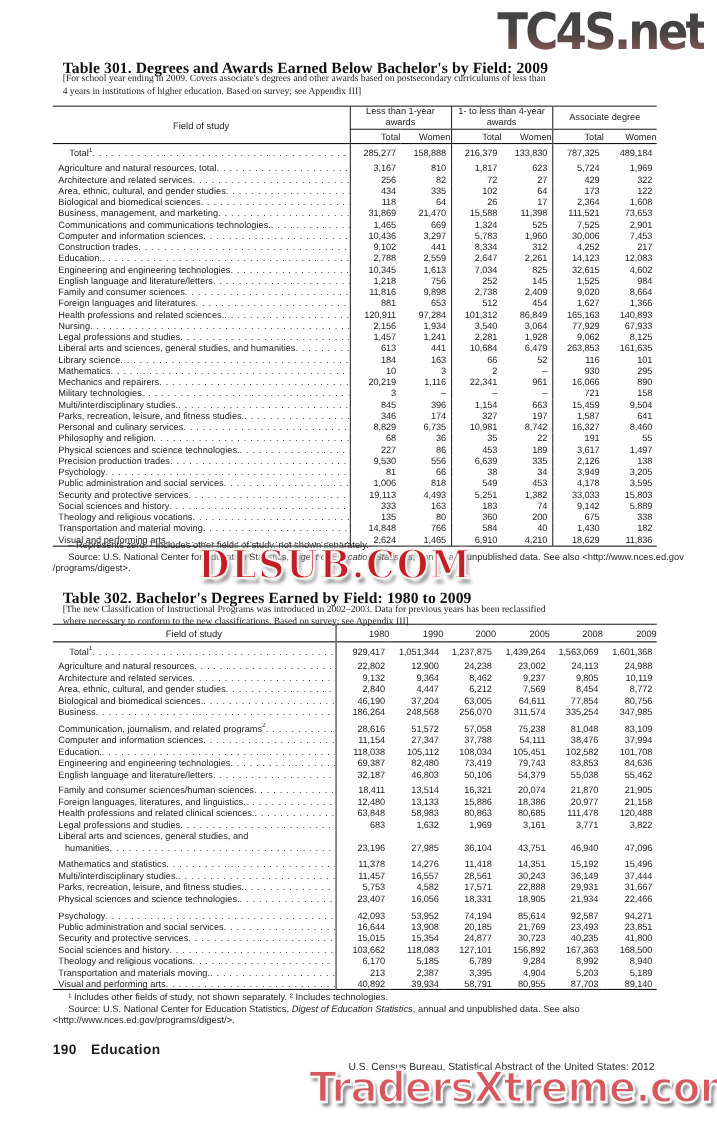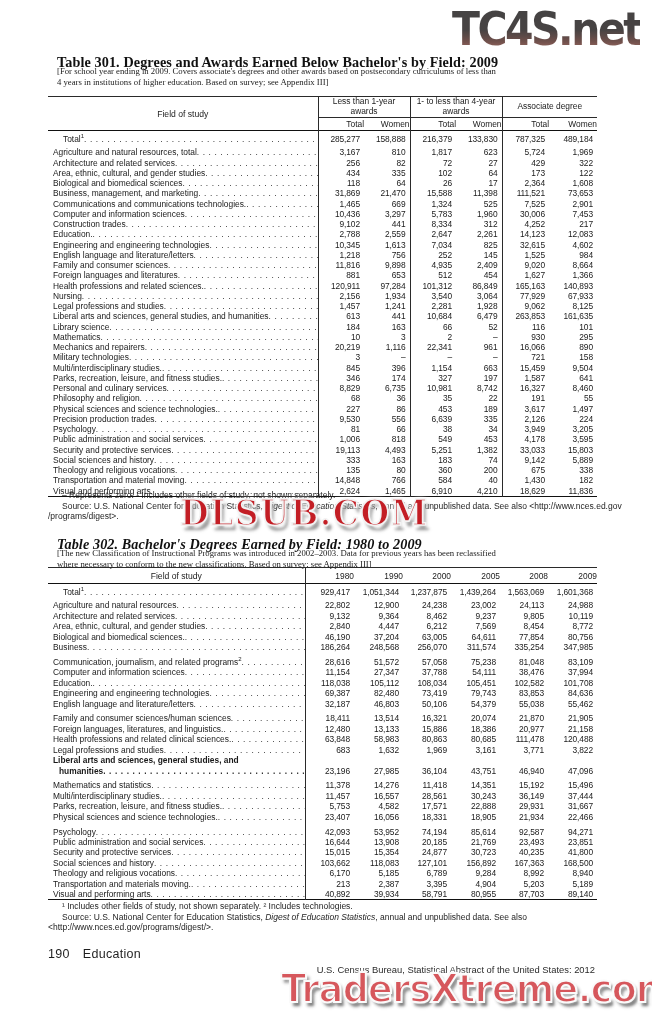--- a/index.html
+++ b/index.html
@@ -5,21 +5,21 @@
   html,body{margin:0;padding:0;}
   body{width:652px;height:1024px;background:#ffffff;position:relative;overflow:hidden;
        font-family:"Liberation Sans",sans-serif;color:#1c1c1c;
        -webkit-font-smoothing:antialiased;}
   .page{position:absolute;inset:0;}
 
   
   .ttl{position:absolute;left:57px;font-family:"Liberation Serif",serif;
        font-weight:bold;font-size:14.2px;letter-spacing:.1px;color:#111;white-space:nowrap;}
   .ttl301{top:44px;}
-  .ttl302{top:526px;font-style:italic;}
+  .ttl302{top:526px;}
   .note{position:absolute;left:57px;font-size:8.7px;line-height:10.6px;color:#222;white-space:nowrap;font-family:Liberation Serif, serif;}
   .n301{top:66px;}
   .n302{top:548px;}
 
   
   table.tbl{position:absolute;left:48px;width:549px;border-collapse:collapse;table-layout:fixed;
             font-size:8.4px;color:#1a1a1a;border-bottom:1.2px solid #111;}
   .t301{top:96px;}
   .t302{top:567px;}
   .tbl th,.tbl td{padding:0;font-weight:normal;}
@@ -37,36 +37,36 @@
 
   .tbl tbody td{height:10.25px;line-height:10.25px;vertical-align:bottom;}
   .t302 tbody td{height:10.4px;line-height:10.4px;}
   td.num{text-align:right;padding-right:4px;font-variant-numeric:tabular-nums;letter-spacing:-.1px;}
   td.field{overflow:hidden;}
   .fw{display:flex;align-items:baseline;overflow:hidden;padding-left:5px;}
   .tindent .fw{padding-left:15px;}
   .lbl{white-space:nowrap;}
   .dots{flex:1;overflow:hidden;white-space:nowrap;color:#2f2f2f;}
   .dots::after{content:" . . . . . . . . . . . . . . . . . . . . . . . . . . . . . . . . . . . . . . . . . . . . . . . . . . . . . . . . . . . . . . . . . . . . . . . . . . . . .";letter-spacing:.6px;}
-  .lblline{line-height:10.4px;white-space:nowrap;padding-left:5px;font-weight:bold;}
+  .lblline{line-height:10.4px;white-space:nowrap;padding-left:5px;}
   .lblline.cont{display:flex;align-items:center;overflow:hidden;padding-left:11px;}
   tr.bold{font-weight:bold;}
   tr.totalrow td{padding-top:2.5px;padding-bottom:3.5px;}
   tr.gap td{padding-top:4.5px;}
   sup{font-size:6px;vertical-align:super;line-height:0;}
 
   
   .fn{position:absolute;left:48px;width:560px;font-size:8.5px;line-height:10.6px;color:#1e1e1e;}
   .fn301{top:490px;}
   .fn302{top:901px;}
   .fnline{white-space:nowrap;}
   .ind{padding-left:14px;}
 
   
-  .pgfoot{position:absolute;left:48px;top:947px;font-size:12.5px;color:#1f1f1f;letter-spacing:.3px;}
+  .pgfoot{position:absolute;left:48px;top:947px;font-size:12.5px;color:#1f1f1f;letter-spacing:.3px;font-weight:bold;}
   .pgfoot .sect{margin-left:13px;}
   .credit{position:absolute;right:57px;top:964px;font-size:9.4px;color:#2b2b2b;white-space:nowrap;}
 
   
   .wm{position:absolute;z-index:10;pointer-events:none;white-space:nowrap;}
   .wm-top{left:452px;top:2px;font-family:"DejaVu Sans",sans-serif;font-weight:900;font-size:41px;
           letter-spacing:-2.5px;transform:scaleY(1.12);transform-origin:top left;
           background:linear-gradient(180deg,#3d3c3c 0%,#403c3c 52%,#6c4a45 74%,#9a675e 90%,#b08078 100%);
           -webkit-background-clip:text;background-clip:text;color:transparent;
           filter:blur(.3px);opacity:.96;}
@@ -289,21 +289,21 @@
         </tr>
         <tr>
           <td class="field">
             <div class="fw">
               <span class="lbl">Family and consumer sciences</span>
               <span class="dots"></span>
             </div>
           </td>
           <td class="num">11,816</td>
           <td class="num">9,898</td>
-          <td class="num">4,935</td>
+          <td class="num">2,738</td>
           <td class="num">2,409</td>
           <td class="num">9,020</td>
           <td class="num">8,664</td>
         </tr>
         <tr>
           <td class="field">
             <div class="fw">
               <span class="lbl">Foreign languages and literatures</span>
               <span class="dots"></span>
             </div>
@@ -502,21 +502,21 @@
             <div class="fw">
               <span class="lbl">Precision production trades</span>
               <span class="dots"></span>
             </div>
           </td>
           <td class="num">9,530</td>
           <td class="num">556</td>
           <td class="num">6,639</td>
           <td class="num">335</td>
           <td class="num">2,126</td>
-          <td class="num">224</td>
+          <td class="num">138</td>
         </tr>
         <tr>
           <td class="field">
             <div class="fw">
               <span class="lbl">Psychology</span>
               <span class="dots"></span>
             </div>
           </td>
           <td class="num">81</td>
           <td class="num">66</td>

